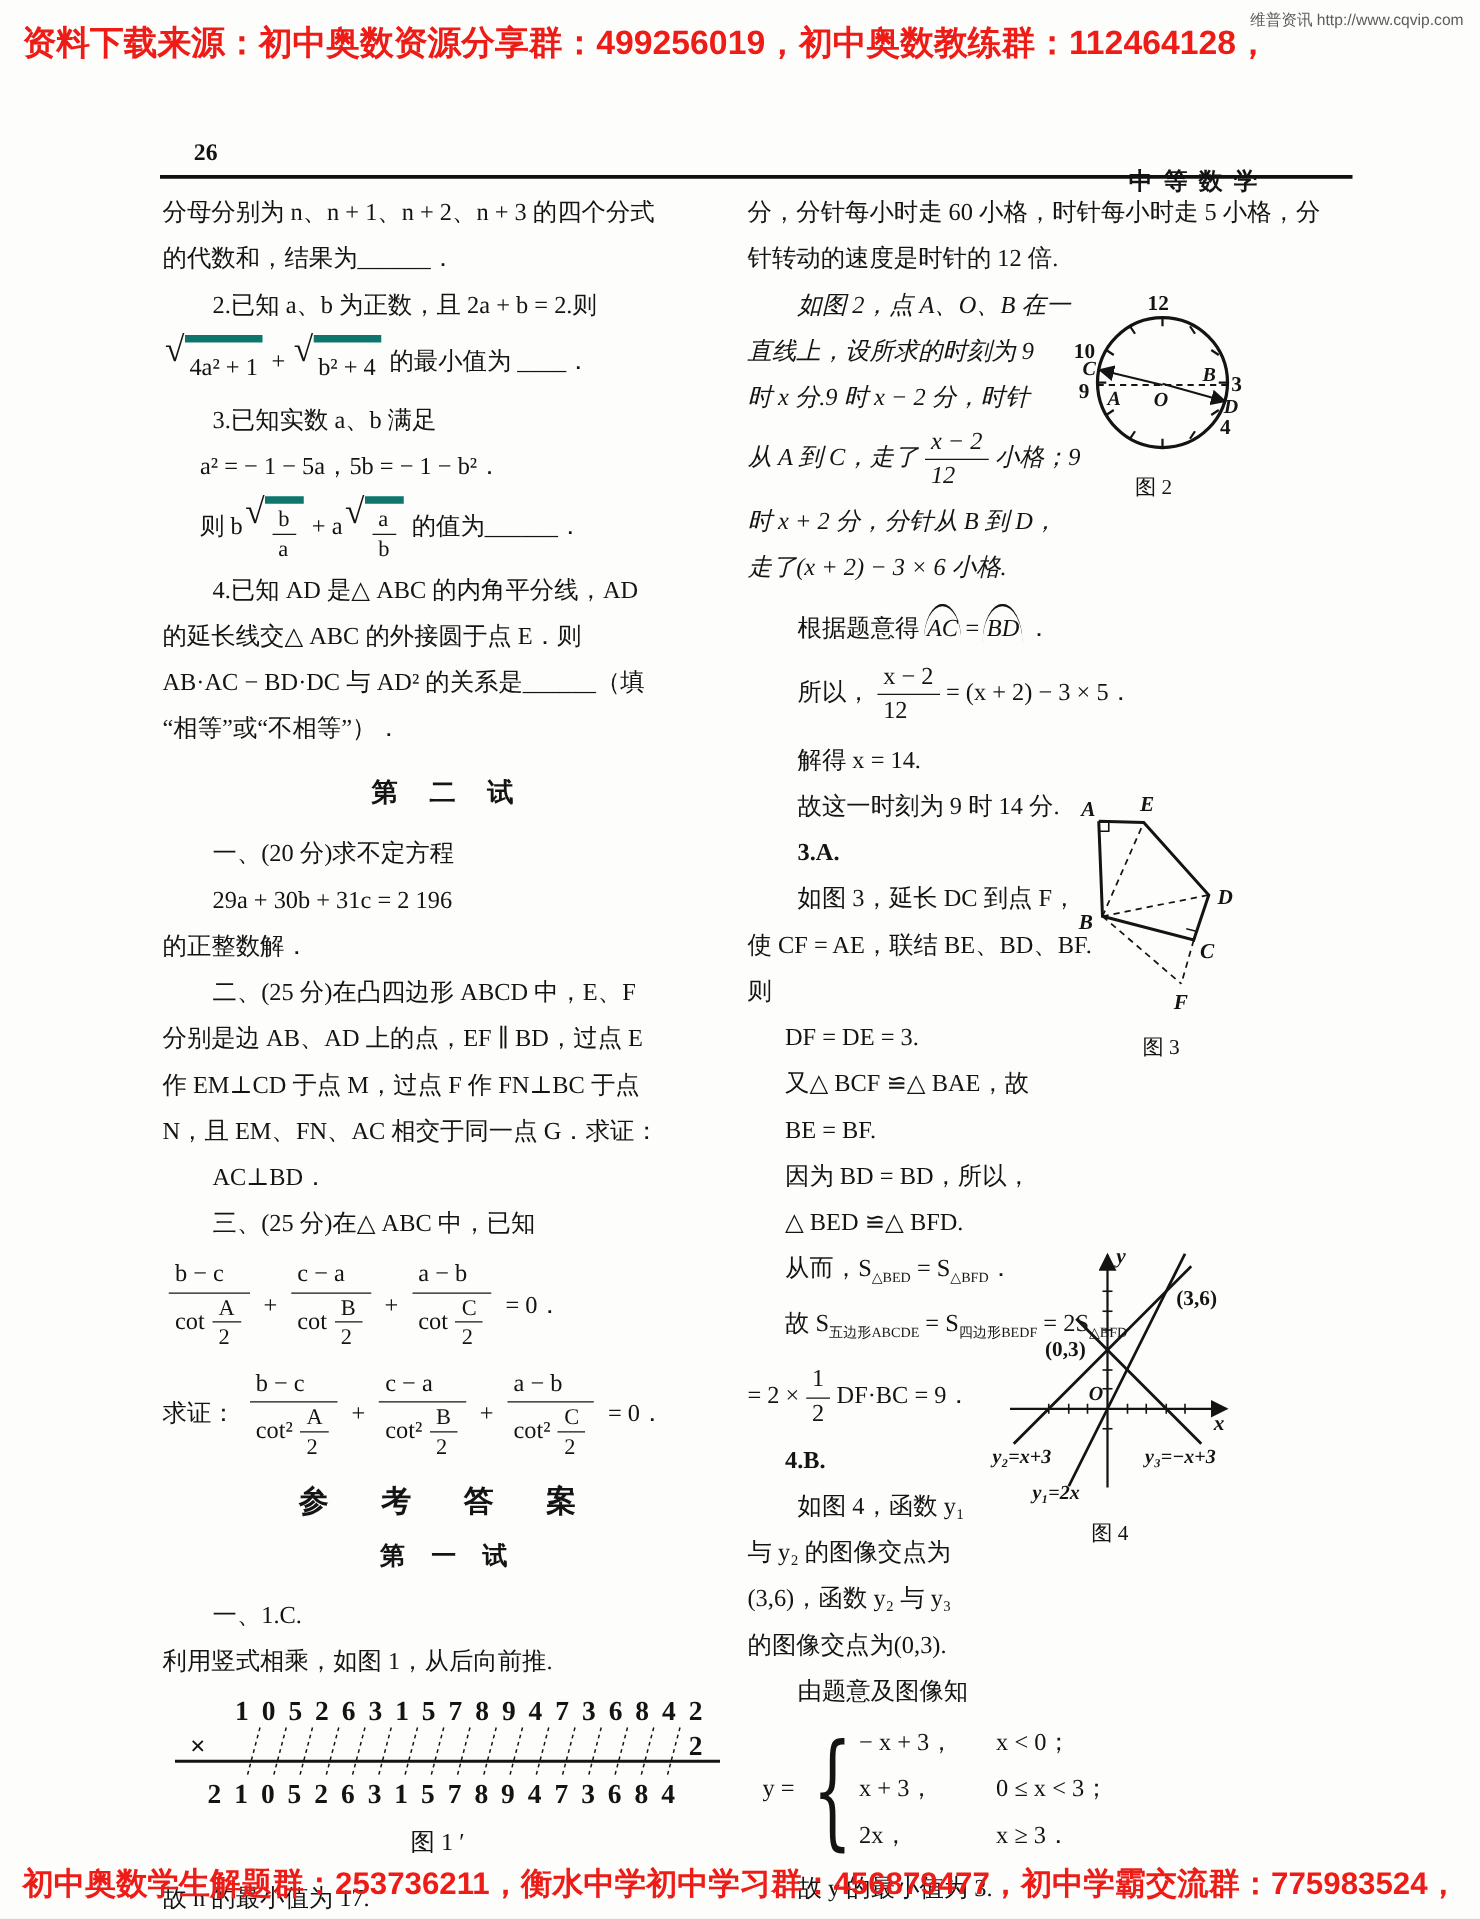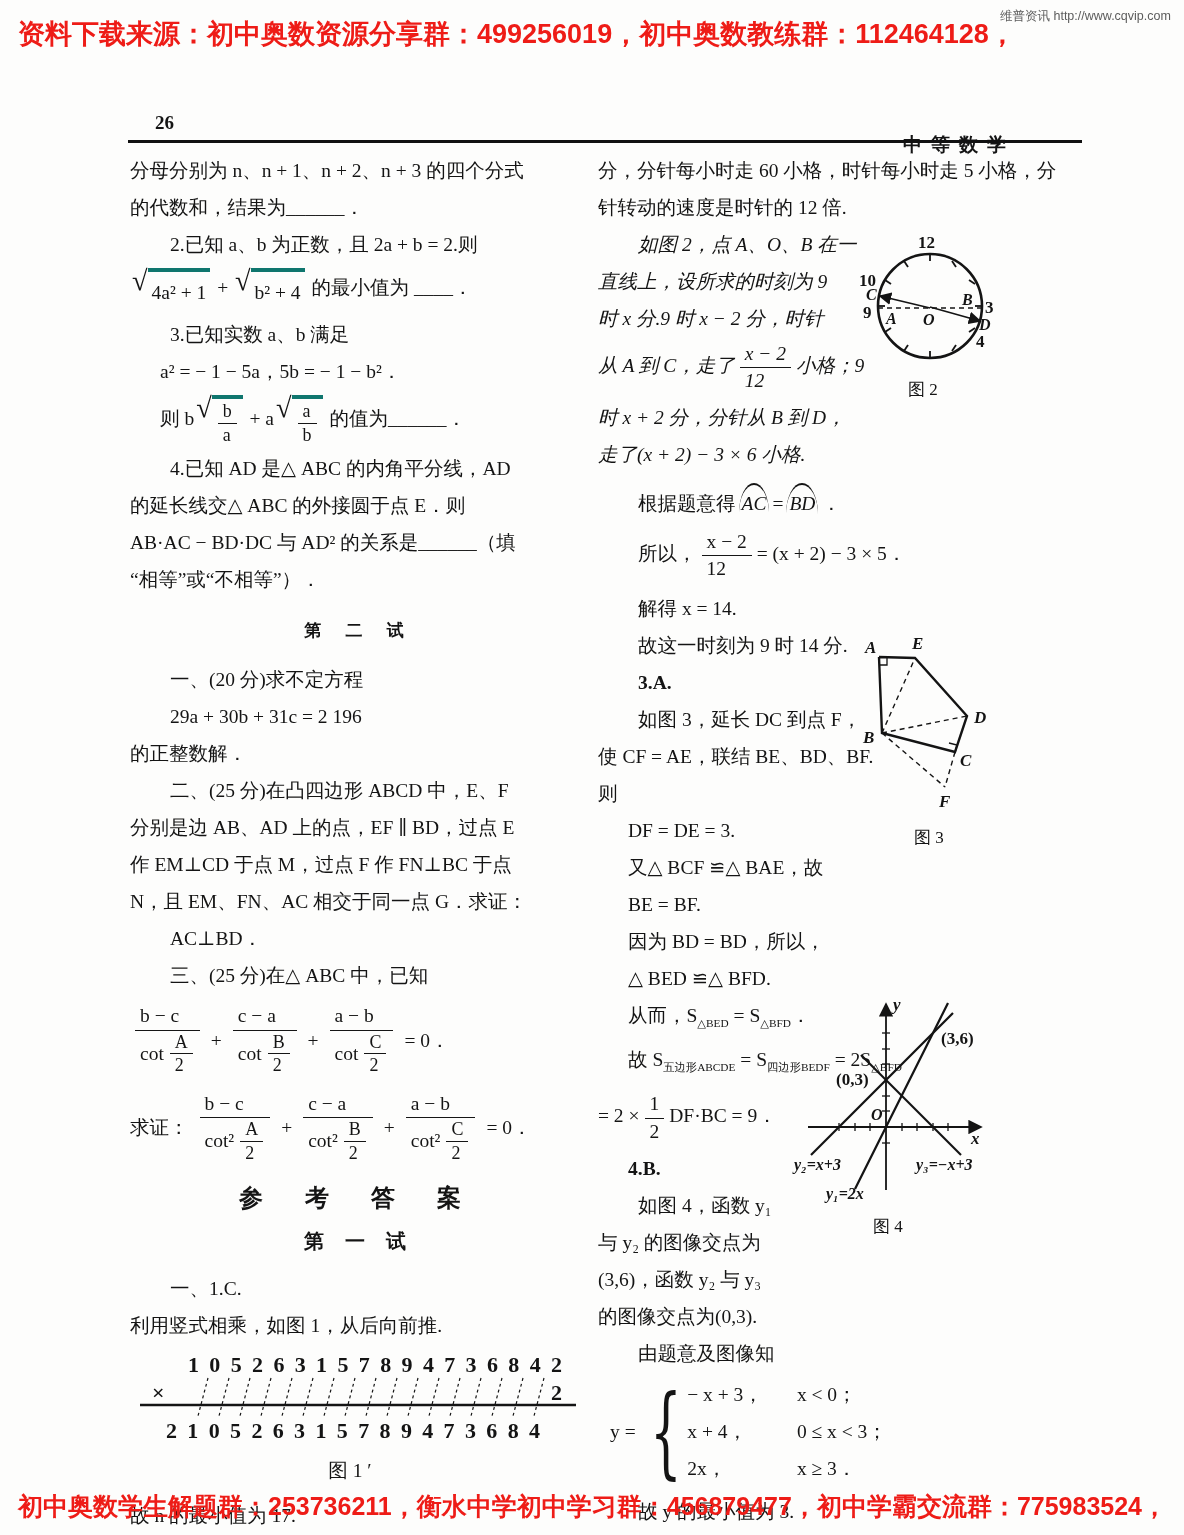--- a/index.html
+++ b/index.html
@@ -14,36 +14,36 @@
   .pageno{position:absolute;left:155px;top:112px;font-size:19px;font-weight:bold;}
   .journal{position:absolute;left:903px;top:108px;font-size:19px;font-weight:bold;letter-spacing:9px;margin-top:24px;}
   .header-rule{position:absolute;left:128px;top:140px;width:954px;height:3px;background:#111;}
   .col{position:absolute;font-size:19.5px;line-height:37px;}
   .col.left{left:130px;top:152px;width:458px;}
   .col.right{left:598px;top:152px;width:486px;}
   .ln{white-space:nowrap;}
   .ind{padding-left:40px;}
   .ind2{padding-left:30px;}
   .center{text-align:center;}
-  .sec-title{font-size:17px;font-weight:bold;letter-spacing:10px;margin:14px 0 12px;}
+  .sec-title{font-size:21px;font-weight:bold;letter-spacing:10px;margin:14px 0 12px;}
   .ans-title{font-size:24px;font-weight:bold;letter-spacing:18px;margin:16px 0 6px;}
   .sub-title{font-size:20px;font-weight:bold;letter-spacing:8px;margin:2px 0 10px;}
   .bold{font-weight:bold;}
   
   .fr{display:inline-flex;flex-direction:column;vertical-align:middle;
       margin:0 5px;line-height:1.25;}
   .fr .fn{padding:0 5px 1px;}
   .fr .fd{border-top:1.8px solid #151515;padding:1px 5px 0;display:flex;align-items:center;gap:4px;}
   .fr.sm{margin:0 2px;font-size:0.92em;line-height:1.15;}
   .tall{margin:5px 0;}
   .eq-row{white-space:nowrap;margin:10px 0 16px;display:flex;align-items:center;gap:6px;}
   
   .sqrt{display:inline-flex;align-items:flex-start;vertical-align:middle;margin:0 2px;}
   .sqrt .sign{font-size:1.45em;line-height:1;transform:translateY(-1px);}
-  .sqrt .vinc{border-top:4px solid #0f766e;padding:2px 4px 0;}
+  .sqrt .vinc{border-top:6px solid #0f766e;padding:2px 4px 0;}
   
   .arc{display:inline-block;border-top:2.2px solid #141414;border-radius:75% 75% 0 0/120% 120% 0 0;
        padding:0 3px;font-style:italic;margin:0 3px;}
   sub.ss{font-size:0.58em;}
   
   .pw{display:flex;align-items:center;margin:6px 0 8px;}
   .pw .lhs{margin:0 6px 0 12px;}
   .pw .brace{font-size:100px;line-height:0.82;font-weight:400;transform:scaleX(0.5);margin:0 -10px 0 -8px;
              font-family:"DejaVu Serif",serif;}
   .pw-rows{display:inline-grid;grid-template-columns:auto auto;column-gap:34px;row-gap:4px;
@@ -295,21 +295,21 @@
       <div class="ln">的图像交点为(0,3).</div>
       <div class="ln ind" style="white-space:nowrap;width:300px;">由题意及图像知</div>
     </div>
 
     <div class="pw">
       <span class="lhs">y =</span>
       <span class="brace">{</span>
       <span class="pw-rows">
         <span>− x + 3，</span>
           <span>x &lt; 0；</span>
-        <span>x + 4，</span>
+        <span>x + 3，</span>
           <span>0 ≤ x &lt; 3；</span>
         <span>2x，</span>
           <span>x ≥ 3．</span>
       </span>
     </div>
 
     <div class="ln ind">故 y 的最小值为 3.</div>
     <div class="ln ind bold">5.C.</div>
 
   </div>

